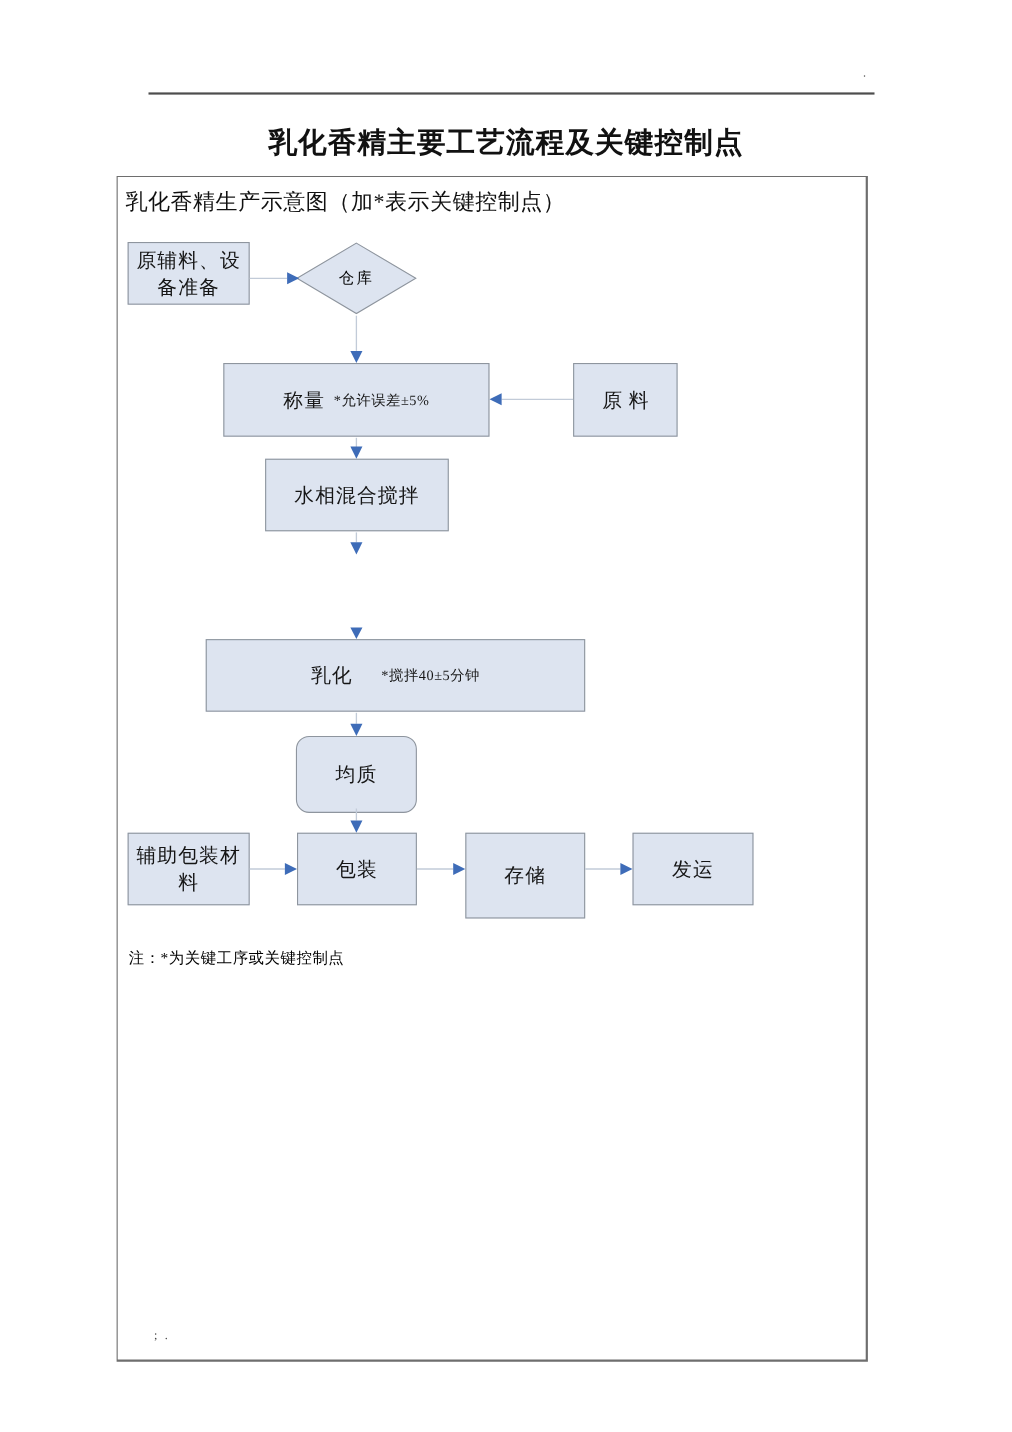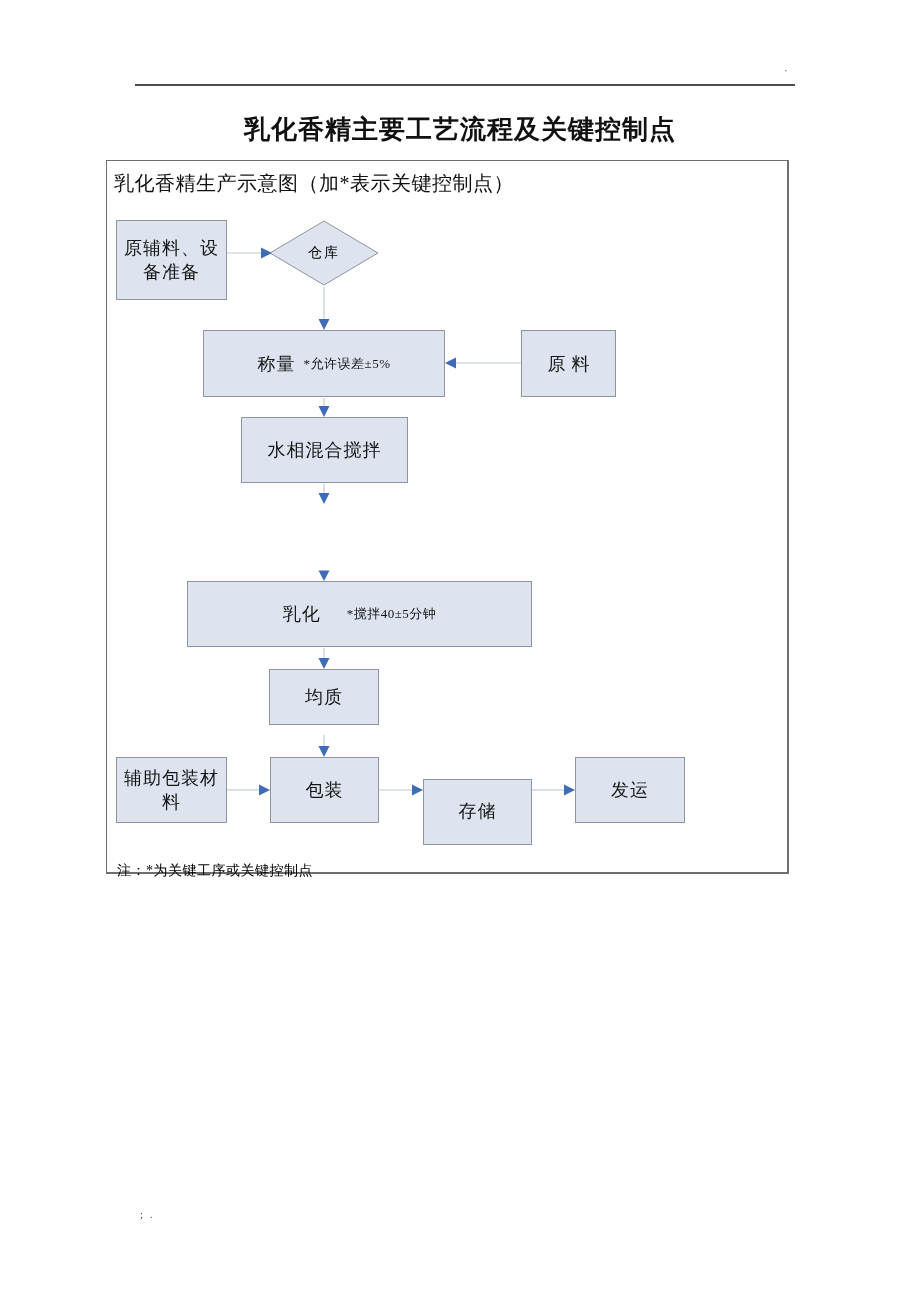--- a/index.html
+++ b/index.html
@@ -25,21 +25,21 @@
   }
   .doc-title {
     position:absolute; left:0; top:112px; width:920px;
     text-align:center;
     font-size:26px; font-weight:bold;
     letter-spacing:1px;
     color:#111;
   }
   .frame {
     position:absolute; left:106px; top:160px;
-    width:683px; height:714px;
+    width:683px; height:1078px;
     border:1px solid var(--frame-border, #6e6e6e);
     border-right-width:2px;
     border-bottom-width:2px;
     background:#fff;
   }
   .frame-header {
     position:absolute; left:7px; top:9px;
     font-size:20px; color:#111;
     letter-spacing:0.5px;
     white-space:nowrap;
@@ -87,21 +87,21 @@
 
   <div class="top-rule"></div>
   <div class="top-mark">·</div>
 
   <div class="doc-title">乳化香精主要工艺流程及关键控制点</div>
 
   <div class="frame">
     <div class="frame-header">乳化香精生产示意图（加*表示关键控制点）</div>
   </div>
 
-  <div class="node" style="left:116px; top:220px; width:111px; height:80px; padding:0 6px;text-align:center;">
+  <div class="node" style="left:116px; top:220px; width:111px; height:57px; padding:0 6px;text-align:center;">
     <span>原辅料、设备准备</span>
   </div>
 
   <div class="diamond-wrap" style="left:269px; top:220px; width:110px; height:66px;">
     <svg viewBox="0 0 110 66">
       <polygon class="diamond-shape" points="55,1 109,33 55,65 1,33"></polygon>
     </svg>
     <span class="diamond-label">仓库</span>
   </div>
 
@@ -117,33 +117,33 @@
   <div class="node" style="left:241px; top:417px; width:167px; height:66px;">
     <span>水相混合搅拌</span>
   </div>
 
 
   <div class="node gap-lg" style="left:152px; top:581px; width:345px; height:66px;margin-left:35px;">
     <span>乳化</span>
     <span class="annotation">*搅拌40±5分钟</span>
   </div>
 
-  <div class="node" style="left:269px; top:669px; width:110px; height:56px;">
+  <div class="node" style="left:269px; top:669px; width:110px; height:70px;border-radius:12px;">
     <span>均质</span>
   </div>
 
   <div class="node" style="left:116px; top:757px; width:111px; height:66px; padding:0 6px;">
     <span>辅助包装材料</span>
   </div>
 
   <div class="node" style="left:270px; top:757px; width:109px; height:66px;">
     <span>包装</span>
   </div>
 
-  <div class="node" style="left:423px; top:779px; width:109px; height:66px;font-family:Liberation Mono, monospace;">
+  <div class="node" style="left:423px; top:757px; width:109px; height:78px;">
     <span>存储</span>
   </div>
 
   <div class="node" style="left:575px; top:757px; width:110px; height:66px;">
     <span>发运</span>
   </div>
 
   <svg class="connector-layer" viewBox="0 0 920 1302">
     <g>
       <line x1="227" y1="253" x2="261" y2="253"></line>

